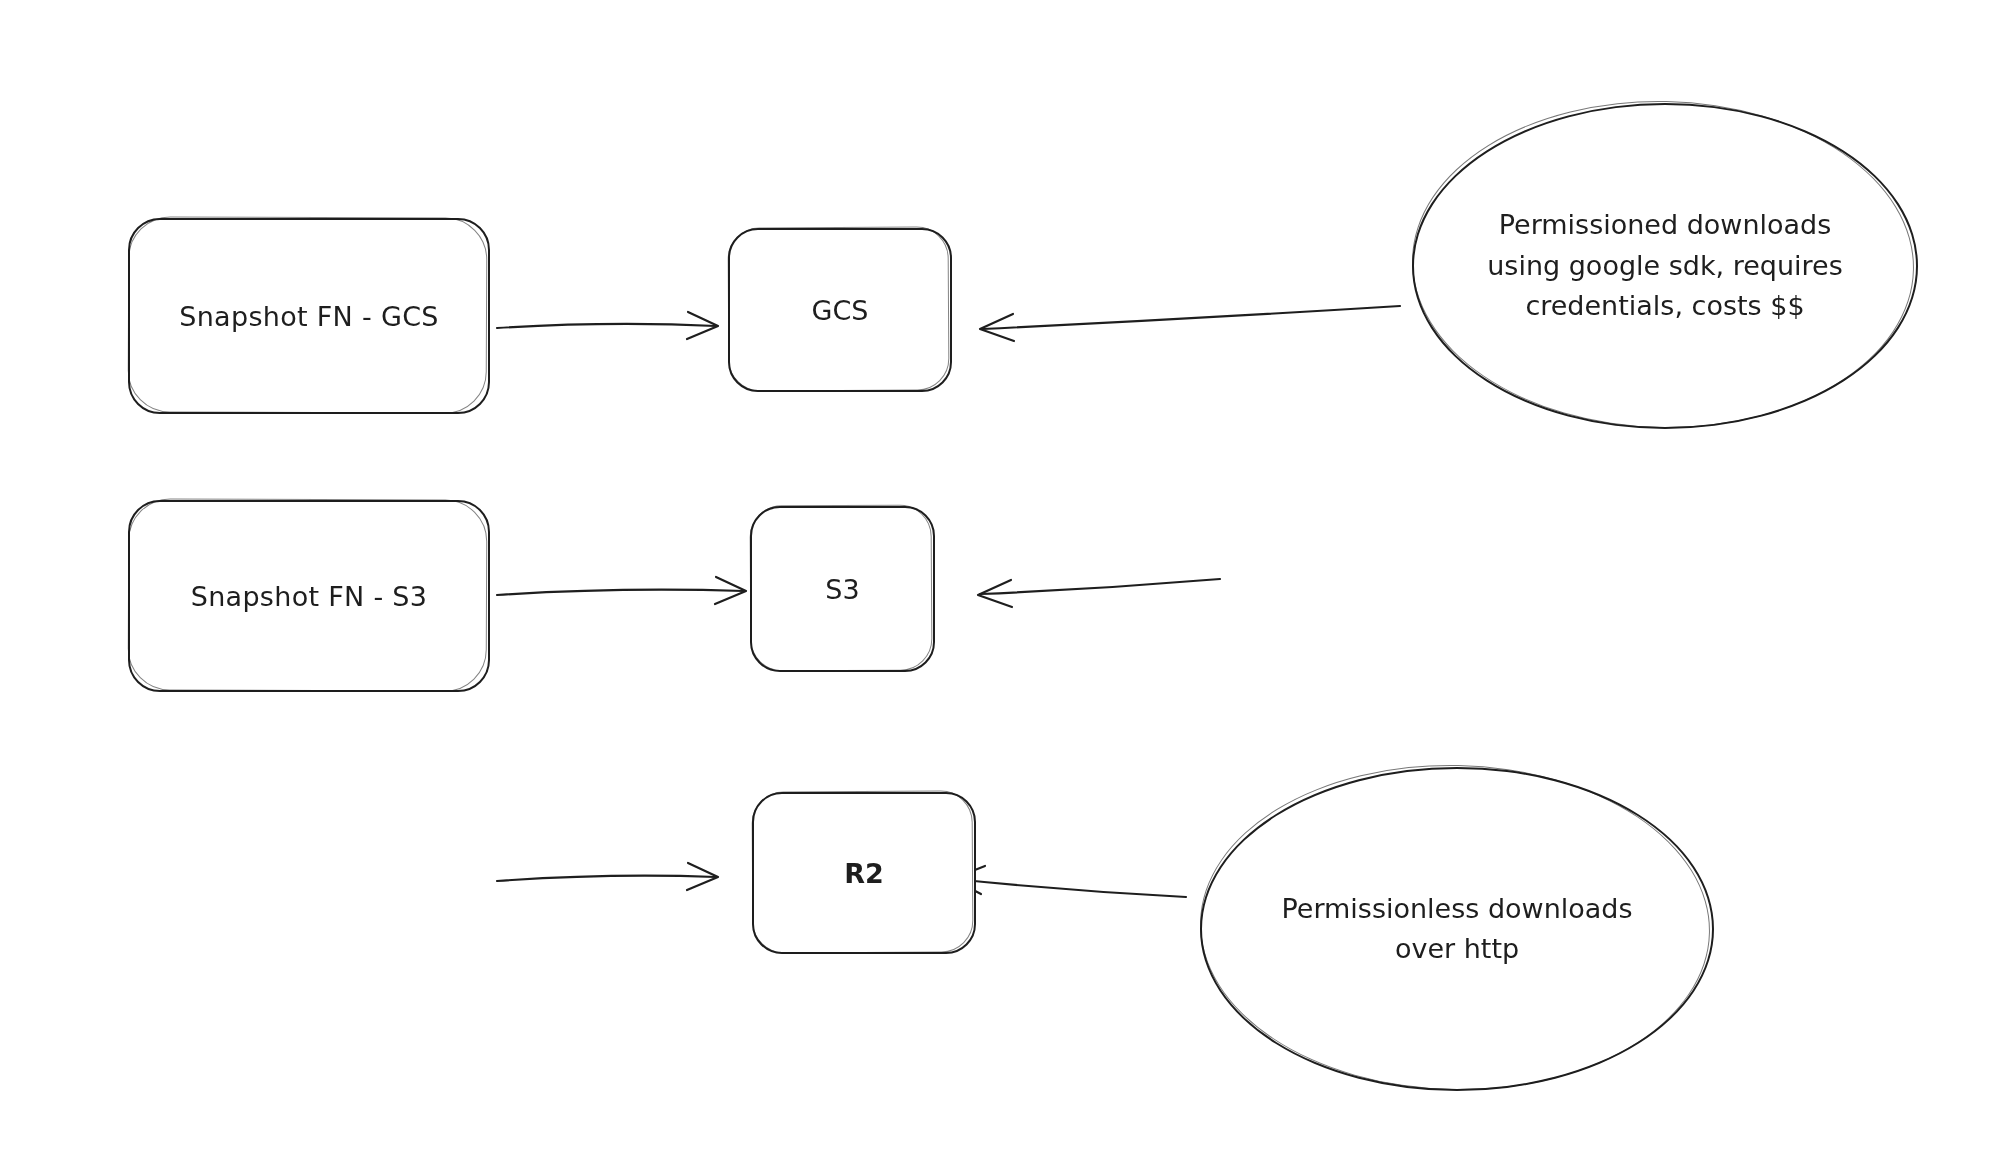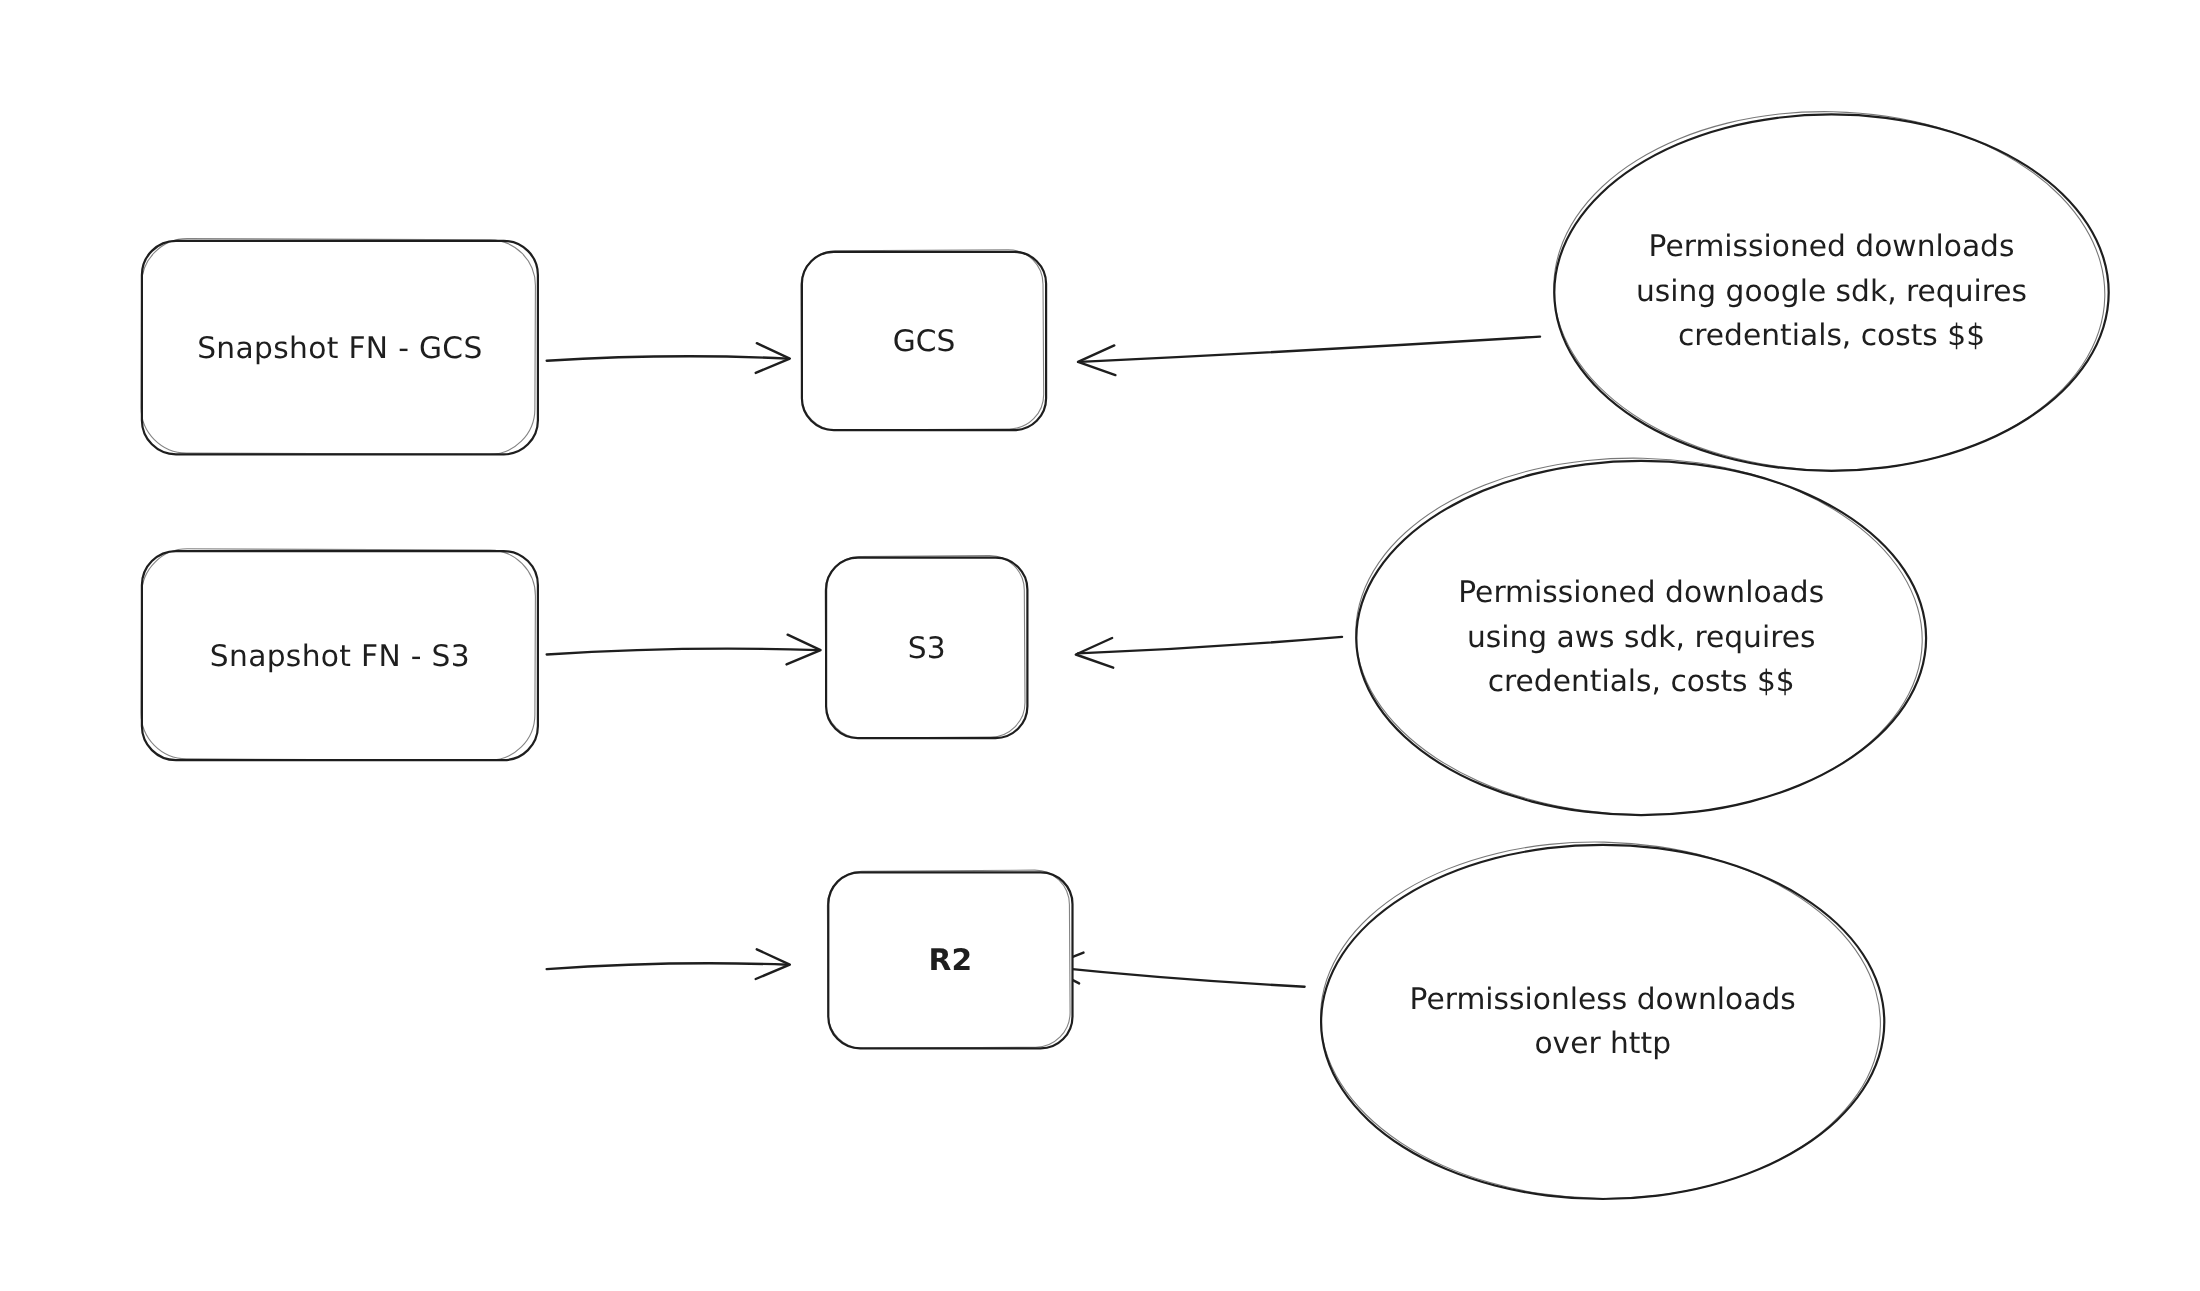--- a/index.html
+++ b/index.html
@@ -112,23 +112,20 @@
   <div class="node box" id="box-1">
     <span class="label">GCS</span>
   </div>
 
   <div class="node rect" id="rect-2">
     <span class="label">Snapshot FN - S3</span>
   </div>
   <div class="node box" id="box-2">
     <span class="label">S3</span>
   </div>
-  <div class="node note" id="note-2">
-    <span class="label">Permissioned downloads using aws sdk, requires credentials, costs $$</span>
-  </div>
 
   <div class="node box" id="box-3">
     <span class="label">R2</span>
   </div>
   <div class="node note" id="note-3">
     <span class="label">Permissionless downloads over http</span>
   </div>
 
 </div>
 

